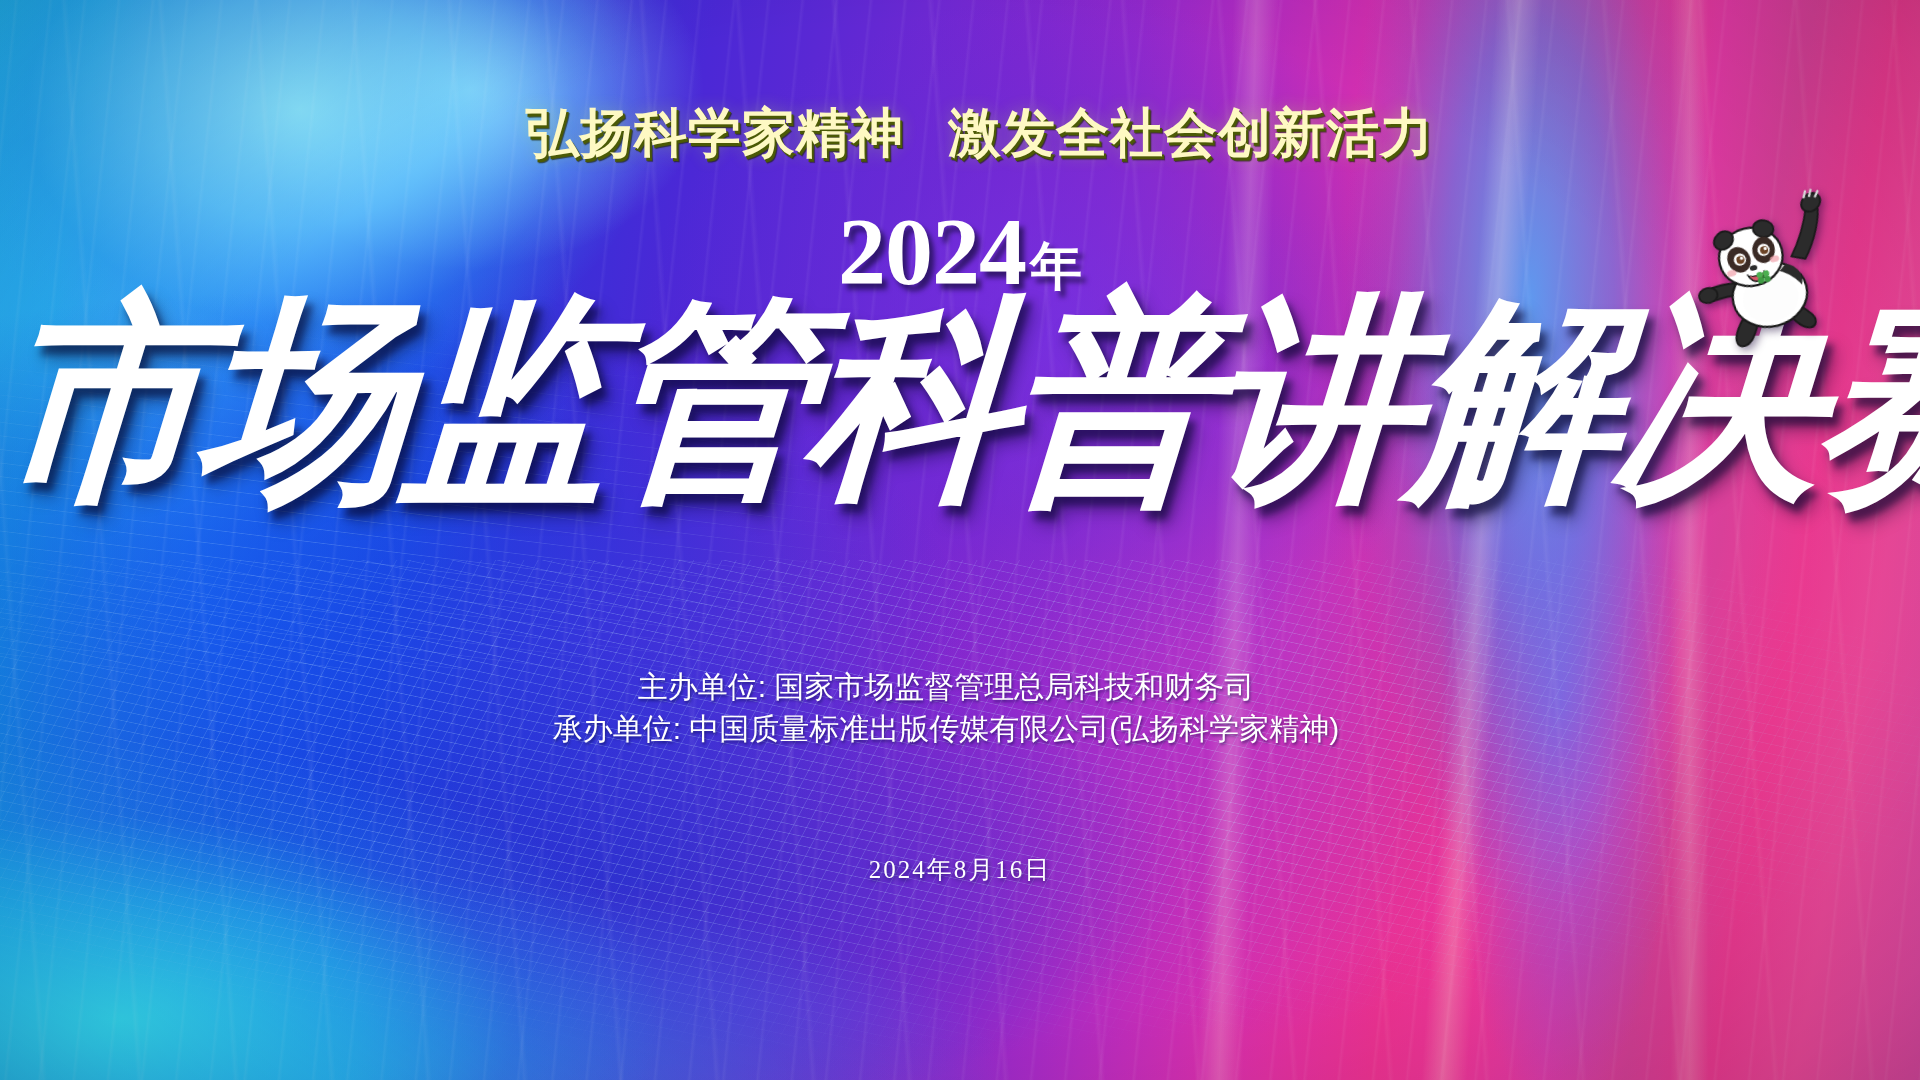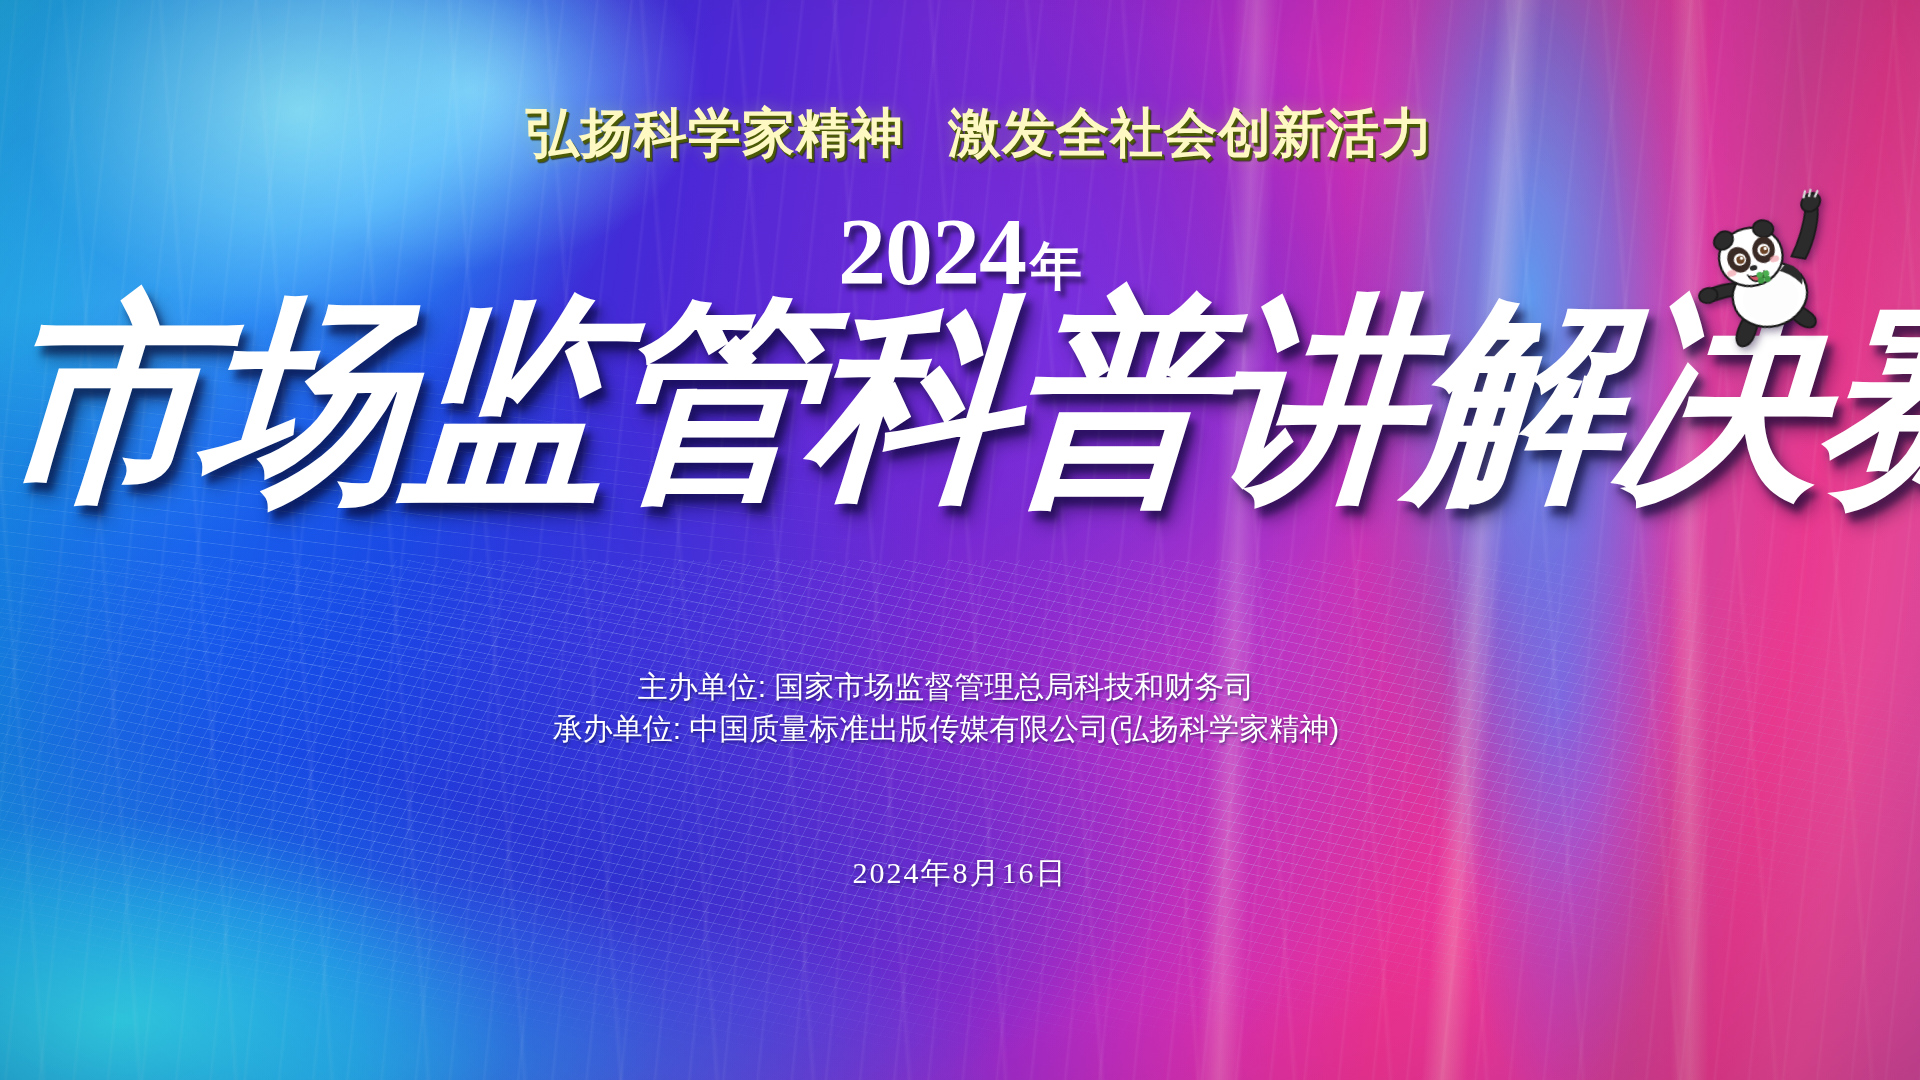--- a/index.html
+++ b/index.html
@@ -302,21 +302,21 @@
   }
   #organizers .line { white-space: nowrap; }
 
   #event-date {
     position: absolute;
     top: 853px;
     left: 0;
     width: 1920px;
     text-align: center;
     color: #ffffff;
-    font-size: 30px;
+    font-size: 25px;
     letter-spacing: 2px;
     font-family: "Liberation Serif", "DejaVu Serif", serif;
     text-shadow: 1px 2px 4px rgba(0,10,60,0.60);
   }
 
   
   #panda {
     position: absolute;
     left: 1688px;
     top: 196px;

